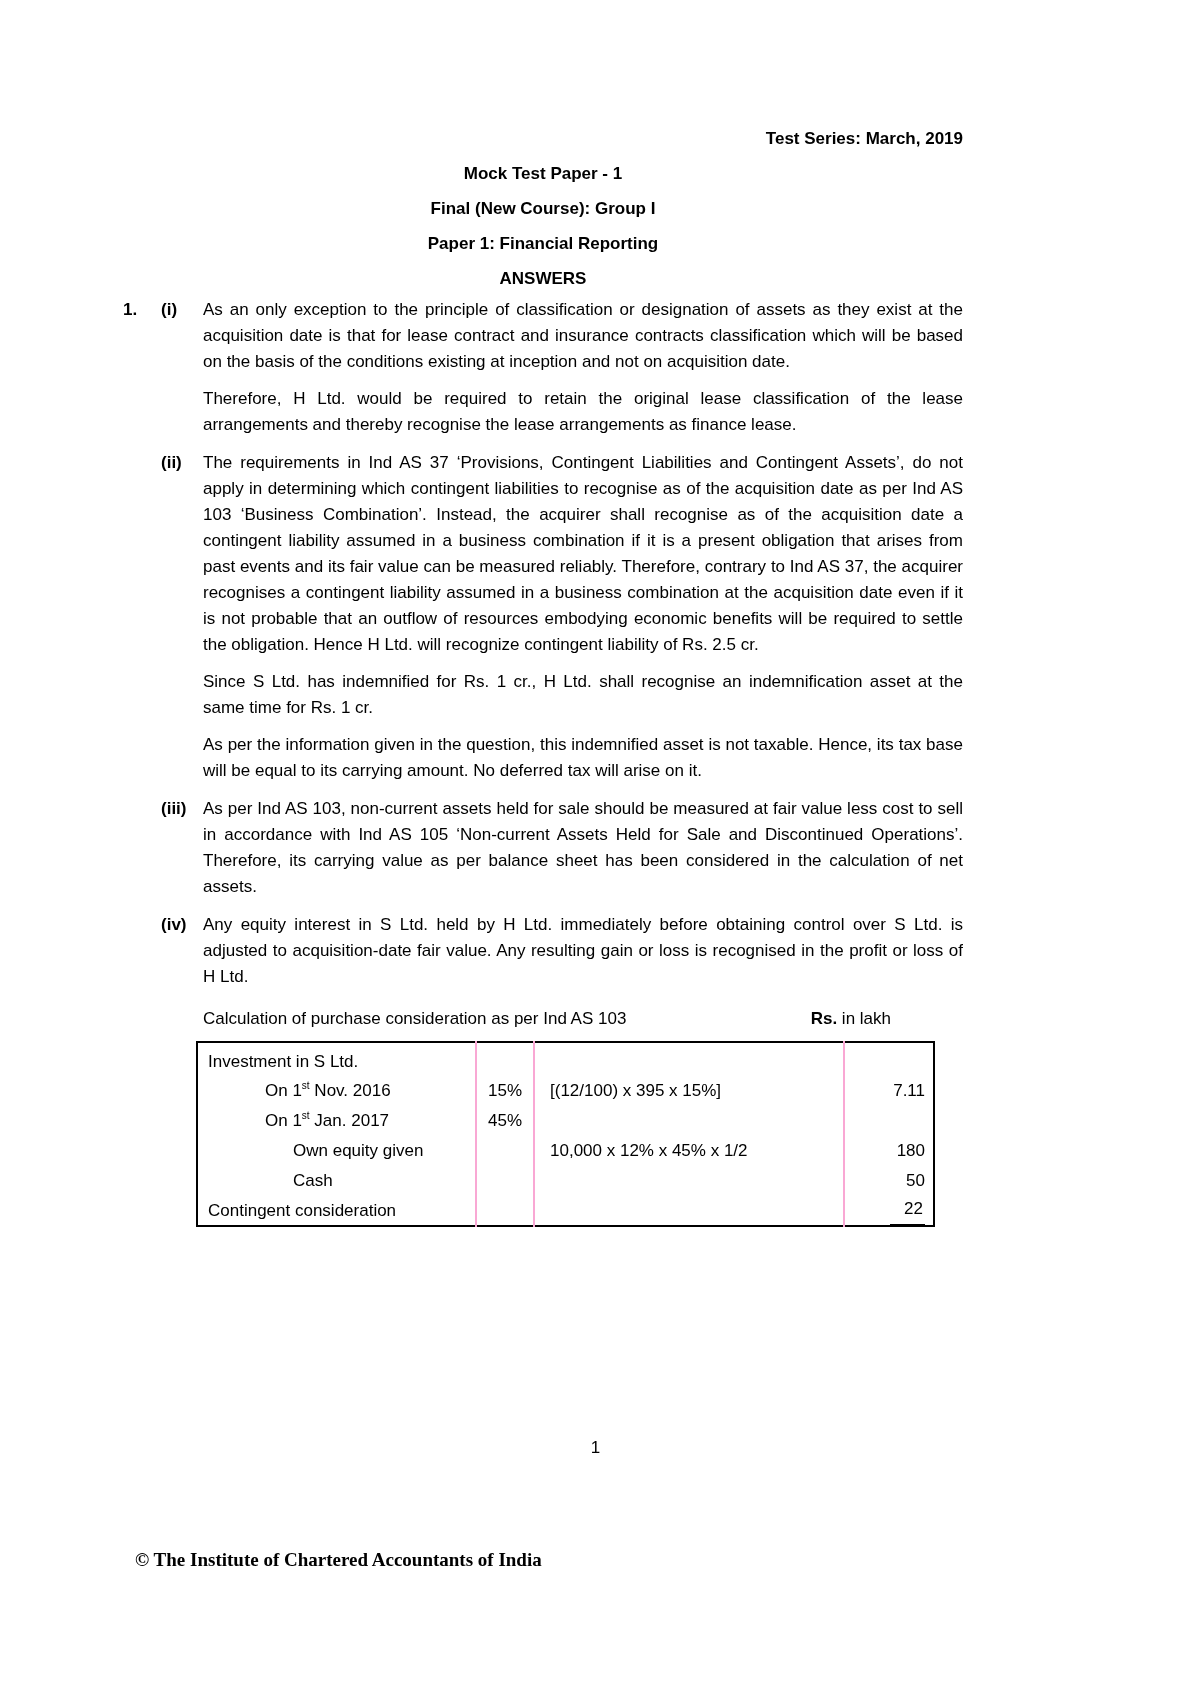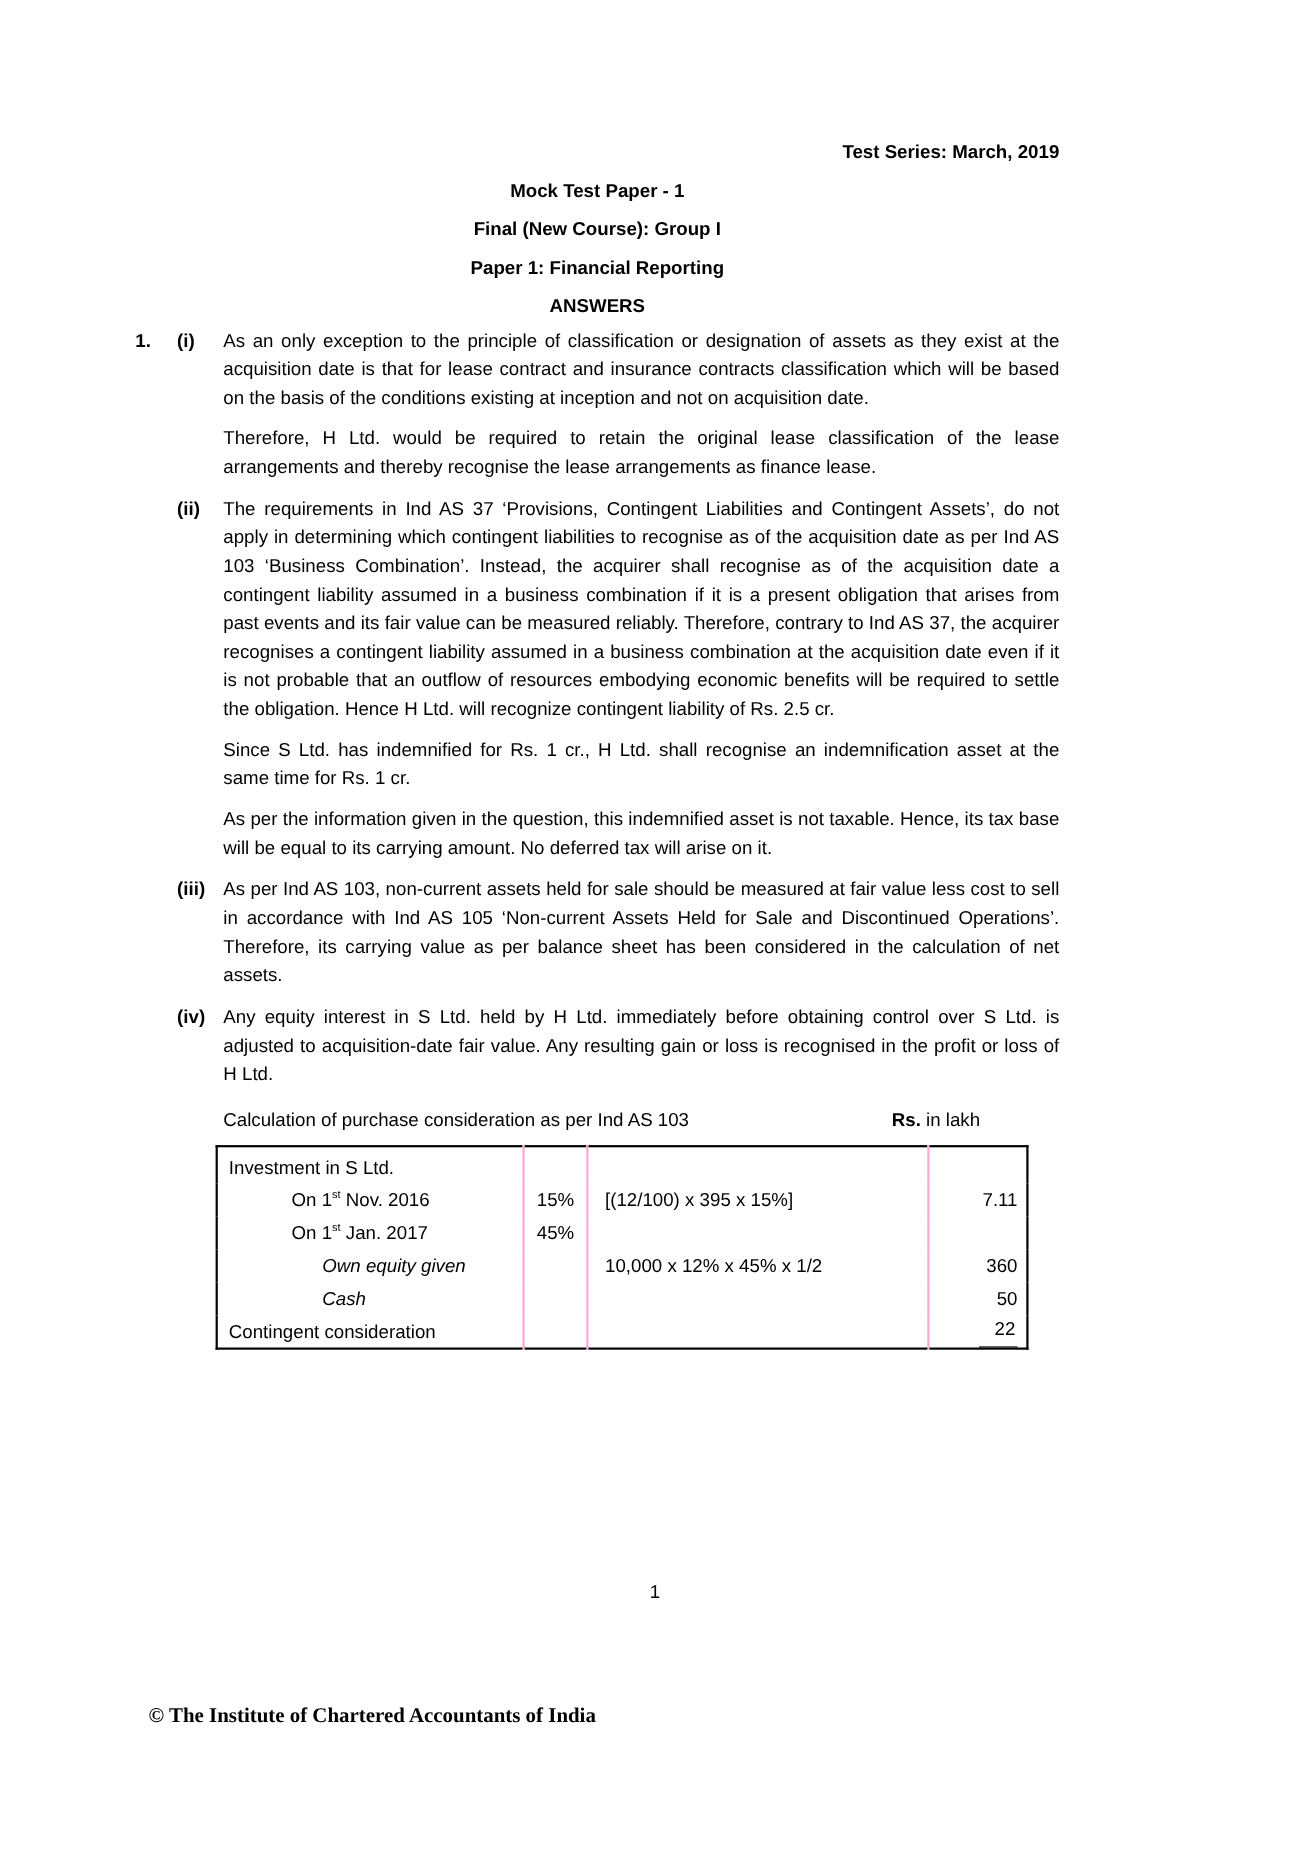--- a/index.html
+++ b/index.html
@@ -47,21 +47,21 @@
   table.calc td {
     border-left: 2px solid #f9a8d4;
     height: 30px;
     vertical-align: middle;
     font-size: 17px;
   }
   table.calc td:first-child { border-left: none; }
   table.calc tr:first-child td { height: 34px; padding-top: 4px; }
   .c-desc { padding-left: 10px; white-space: nowrap; }
   .ind-1 { padding-left: 67px; }
-  .ind-2 { padding-left: 95px; font-style: italic; }
+  .ind-2 { padding-left: 95px; }
   .c-pct { text-align: center; }
   .c-formula { padding-left: 15px; white-space: nowrap; }
   .c-amount { text-align: right; padding-right: 8px; }
   .u-single { display: inline-block; border-bottom: 1.5px solid #000; padding: 0 2px 2px 14px; }
   .u-double { display: inline-block; border-bottom: 4px double #000; padding: 0 1px 2px 4px; }
   sup { font-size: 10px; vertical-align: super; line-height: 0; }
 
   .page-num {
     position: absolute; top: 1438px; left: 0;
     width: 1191px; text-align: center; font-size: 17px;
@@ -146,21 +146,21 @@
     <tr>
       <td class="c-desc ind-1"><span>On 1</span><sup>st</sup><span> Jan.  2017</span></td>
       <td class="c-pct">45%</td>
       <td class="c-formula"></td>
       <td class="c-amount"></td>
     </tr>
     <tr>
       <td class="c-desc ind-2">Own equity  given</td>
       <td class="c-pct"></td>
       <td class="c-formula">10,000  x 12% x 45% x 1/2</td>
-      <td class="c-amount">360</td>
+      <td class="c-amount">180</td>
     </tr>
     <tr>
       <td class="c-desc ind-2">Cash</td>
       <td class="c-pct"></td>
       <td class="c-formula"></td>
       <td class="c-amount">50</td>
     </tr>
     <tr>
       <td class="c-desc">Contingent  consideration</td>
       <td class="c-pct"></td>

